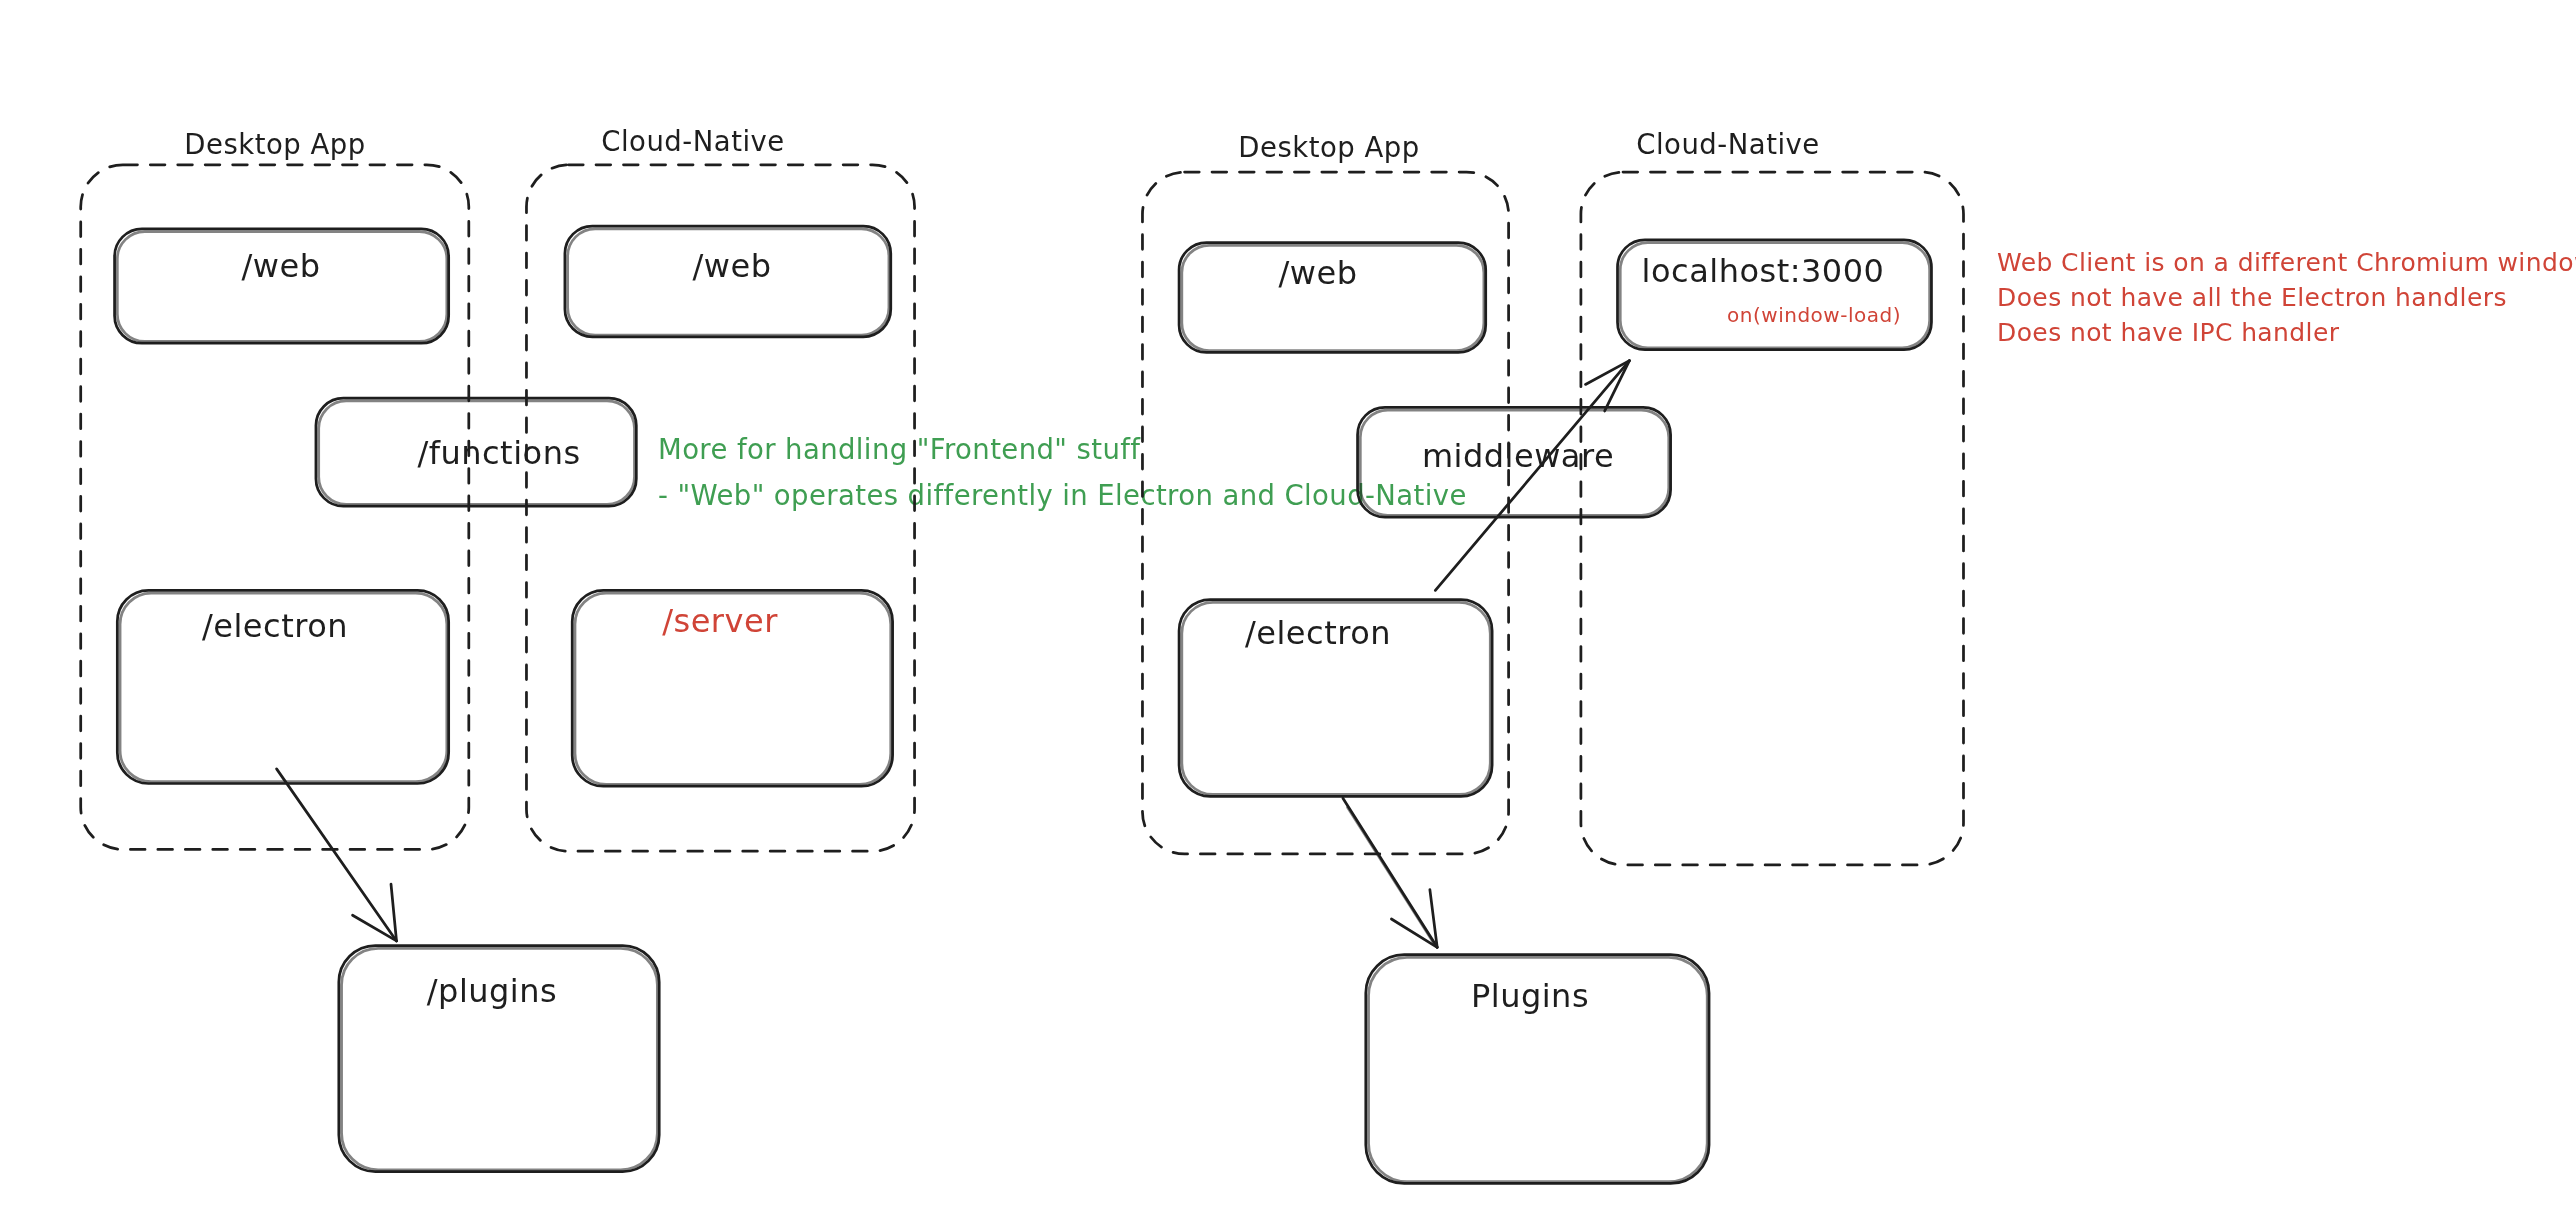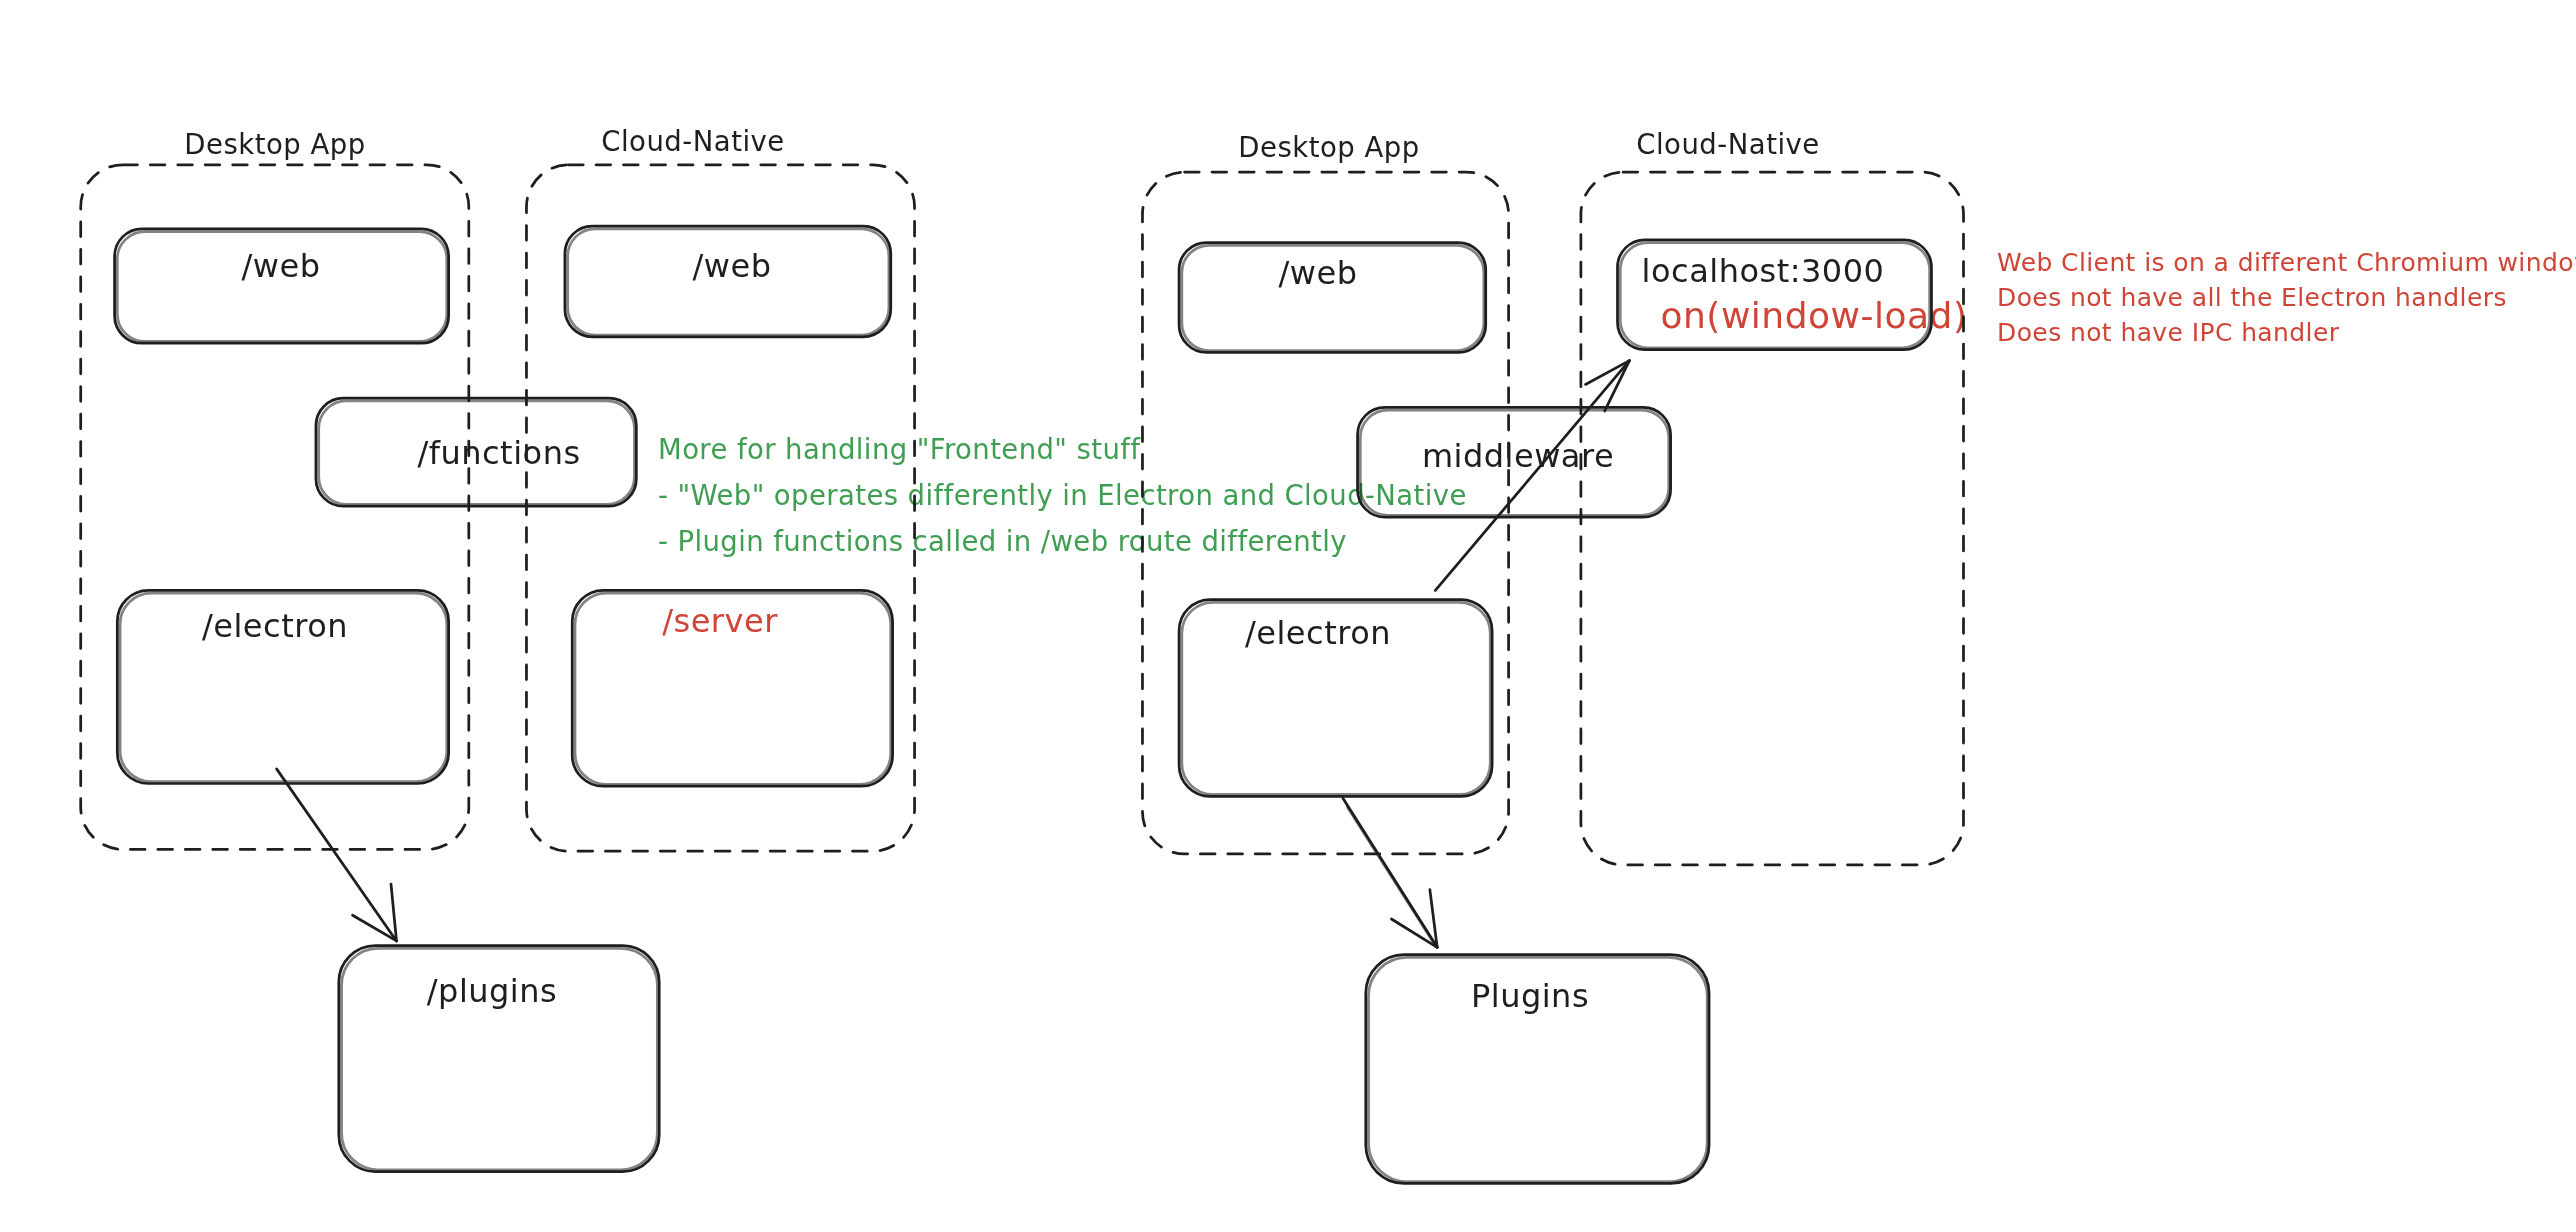--- a/index.html
+++ b/index.html
@@ -35,21 +35,21 @@
   .group-title{font-size:27.5px;}
   .red{color:var(--color-red,#d04437);}
   .green{color:var(--color-green,#3f9e52);}
   .note{
     position:absolute;z-index:1;
     white-space:nowrap;
     letter-spacing:0.4px;
   }
   .note-green{left:658px;top:426px;font-size:27.5px;line-height:46px;}
   .note-red{left:1997px;top:245px;font-size:25px;line-height:35px;}
-  .event-label{font-size:36px;}
+  .event-label{font-size:20px;}
 </style>
 </head>
 <body>
 
 <div class="canvas">
 
   <svg class="shapes" width="2576" height="1232" viewBox="0 0 2814 1346">
 
     <rect class="dashed" x="88" y="180" width="424" height="748" rx="46"></rect>
     <rect class="dashed" x="575" y="180" width="424" height="750" rx="46"></rect>
@@ -116,21 +116,20 @@
   <div class="label" style="left:281px;top:266px">/web</div>
   <div class="label" style="left:732px;top:266px">/web</div>
   <div class="label" style="left:499px;top:453px">/functions</div>
   <div class="label" style="left:275px;top:626px">/electron</div>
   <div class="label red" style="left:720px;top:621px">/server</div>
   <div class="label" style="left:492px;top:991px">/plugins</div>
 
   <div class="note note-green green">
     <div>More for handling "Frontend" stuff</div>
     <div>- "Web" operates differently in Electron and Cloud-Native</div>
-    <div>- Plugin functions called in /web route differently</div>
   </div>
 
   <div class="label group-title" style="left:1329px;top:147px">Desktop App</div>
   <div class="label group-title" style="left:1728px;top:144px">Cloud-Native</div>
 
   <div class="label" style="left:1318px;top:273px">/web</div>
   <div class="label" style="left:1763px;top:271px">localhost:3000</div>
   <div class="label red event-label" style="left:1814px;top:315px">on(window-load)</div>
   <div class="label" style="left:1518px;top:456px">middleware</div>
   <div class="label" style="left:1318px;top:633px">/electron</div>

